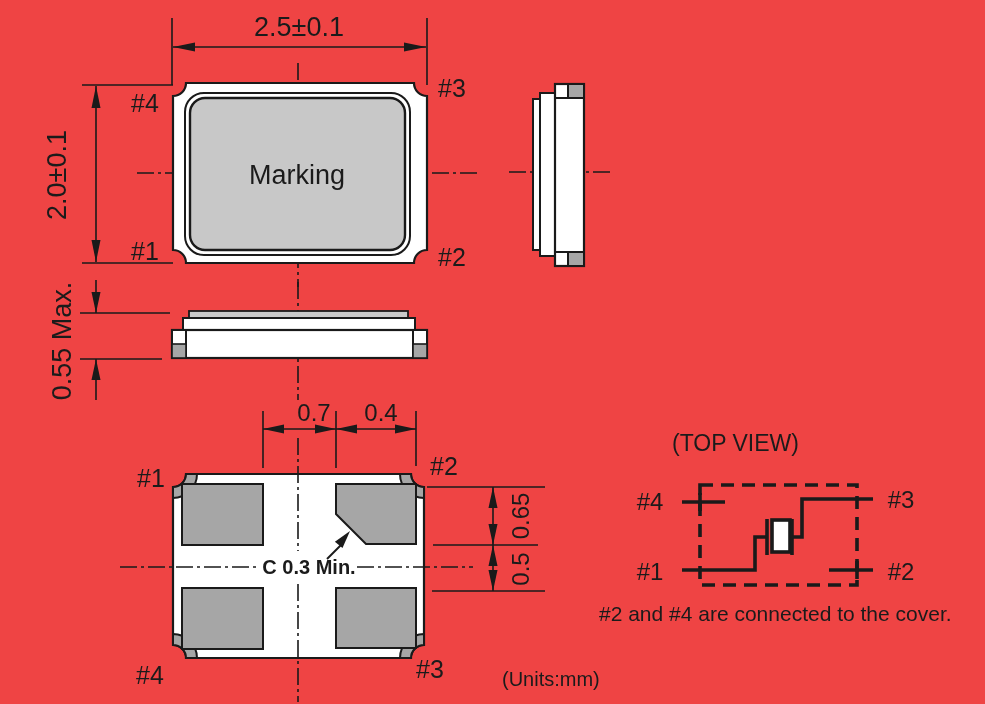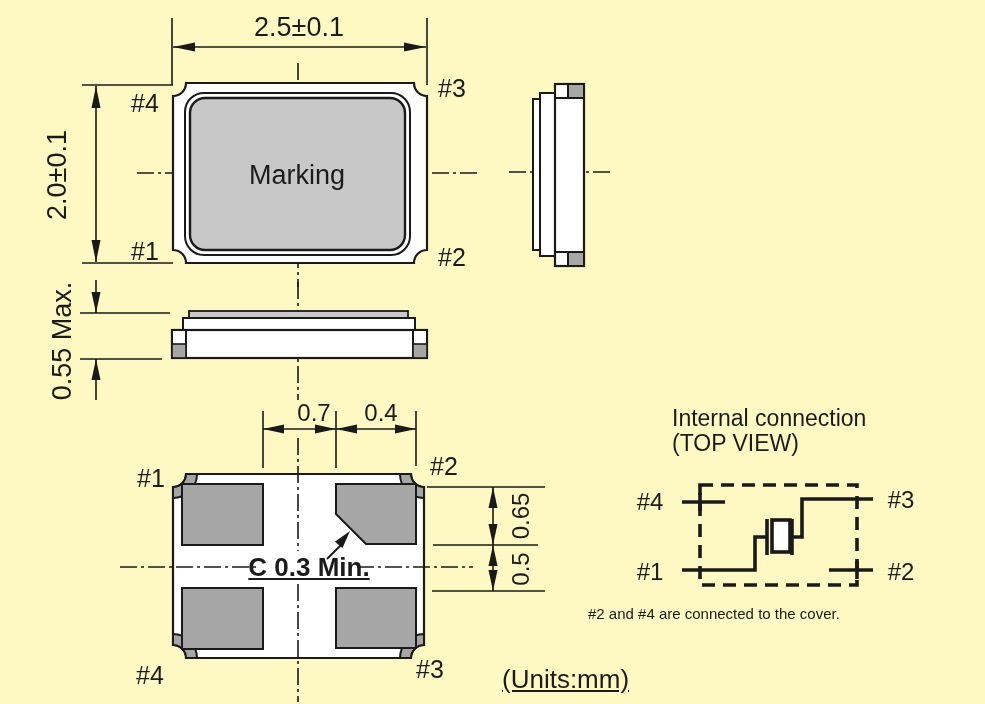--- a/index.html
+++ b/index.html
@@ -1,29 +1,29 @@
 <!DOCTYPE html>
 <html><head>
 <meta charset="utf-8">
 <style>
   html,body{margin:0;padding:0;background:#ffffff;}
   #stage{
-    position:relative;width:985px;height:704px;background:#fef9c3;
+    position:relative;width:985px;height:704px;background:#ef4444;
     font-family:"Liberation Sans","DejaVu Sans",sans-serif;color:#1b1b1b;overflow:hidden;
   }
   #drawing-svg{position:absolute;left:0;top:0;}
   .lbl{position:absolute;white-space:nowrap;transform:translate(-50%,-50%);line-height:1;color:#1b1b1b;}
   .lbl.rot{transform:translate(-50%,-50%) rotate(-90deg);}
   .lbl.left{transform:translate(0,-50%);}
   .f27{font-size:27px;}
   .f25{font-size:25px;}
   .f24{font-size:24px;}
   .f23{font-size:23px;}
-  .f21{font-size:15px;}
-  .f20{font-size:26px;text-decoration:underline;}
+  .f21{font-size:21px;margin-left:11px;}
+  .f20{font-size:20px;}
   .bold{font-weight:bold;}
 </style>
 </head>
 <body>
 
 <div id="stage">
 
   <svg id="drawing-svg" width="985" height="704" viewBox="0 0 985 704">
 
     <g stroke="#1a1a1a" fill="none">
@@ -169,21 +169,20 @@
   <span class="lbl f25" style="left:151px;top:478px;">#1</span>
   <span class="lbl f25" style="left:444px;top:466px;">#2</span>
   <span class="lbl f25" style="left:150px;top:675px;">#4</span>
   <span class="lbl f25" style="left:430px;top:669px;">#3</span>
   <span class="lbl f24" style="left:314px;top:413px;">0.7</span>
   <span class="lbl f24" style="left:381px;top:413px;">0.4</span>
   <span class="lbl rot f24" style="left:521px;top:516px;">0.65</span>
   <span class="lbl rot f24" style="left:521px;top:569px;">0.5</span>
   <span class="lbl f20 bold" style="left:309px;top:567px;">C 0.3 Min.</span>
 
-  <span class="lbl left f23" style="left:672px;top:418px;">Internal connection</span>
   <span class="lbl left f23" style="left:672px;top:443px;">(TOP VIEW)</span>
   <span class="lbl f24" style="left:650px;top:502px;">#4</span>
   <span class="lbl f24" style="left:901px;top:500px;">#3</span>
   <span class="lbl f24" style="left:650px;top:572px;">#1</span>
   <span class="lbl f24" style="left:901px;top:572px;">#2</span>
   <span class="lbl left f21" style="left:588px;top:613px;">#2 and #4 are connected to the cover.</span>
 
   <span class="lbl left f20" style="left:502px;top:679px;text-align:center;">(Units:mm)</span>
 </div>
 

